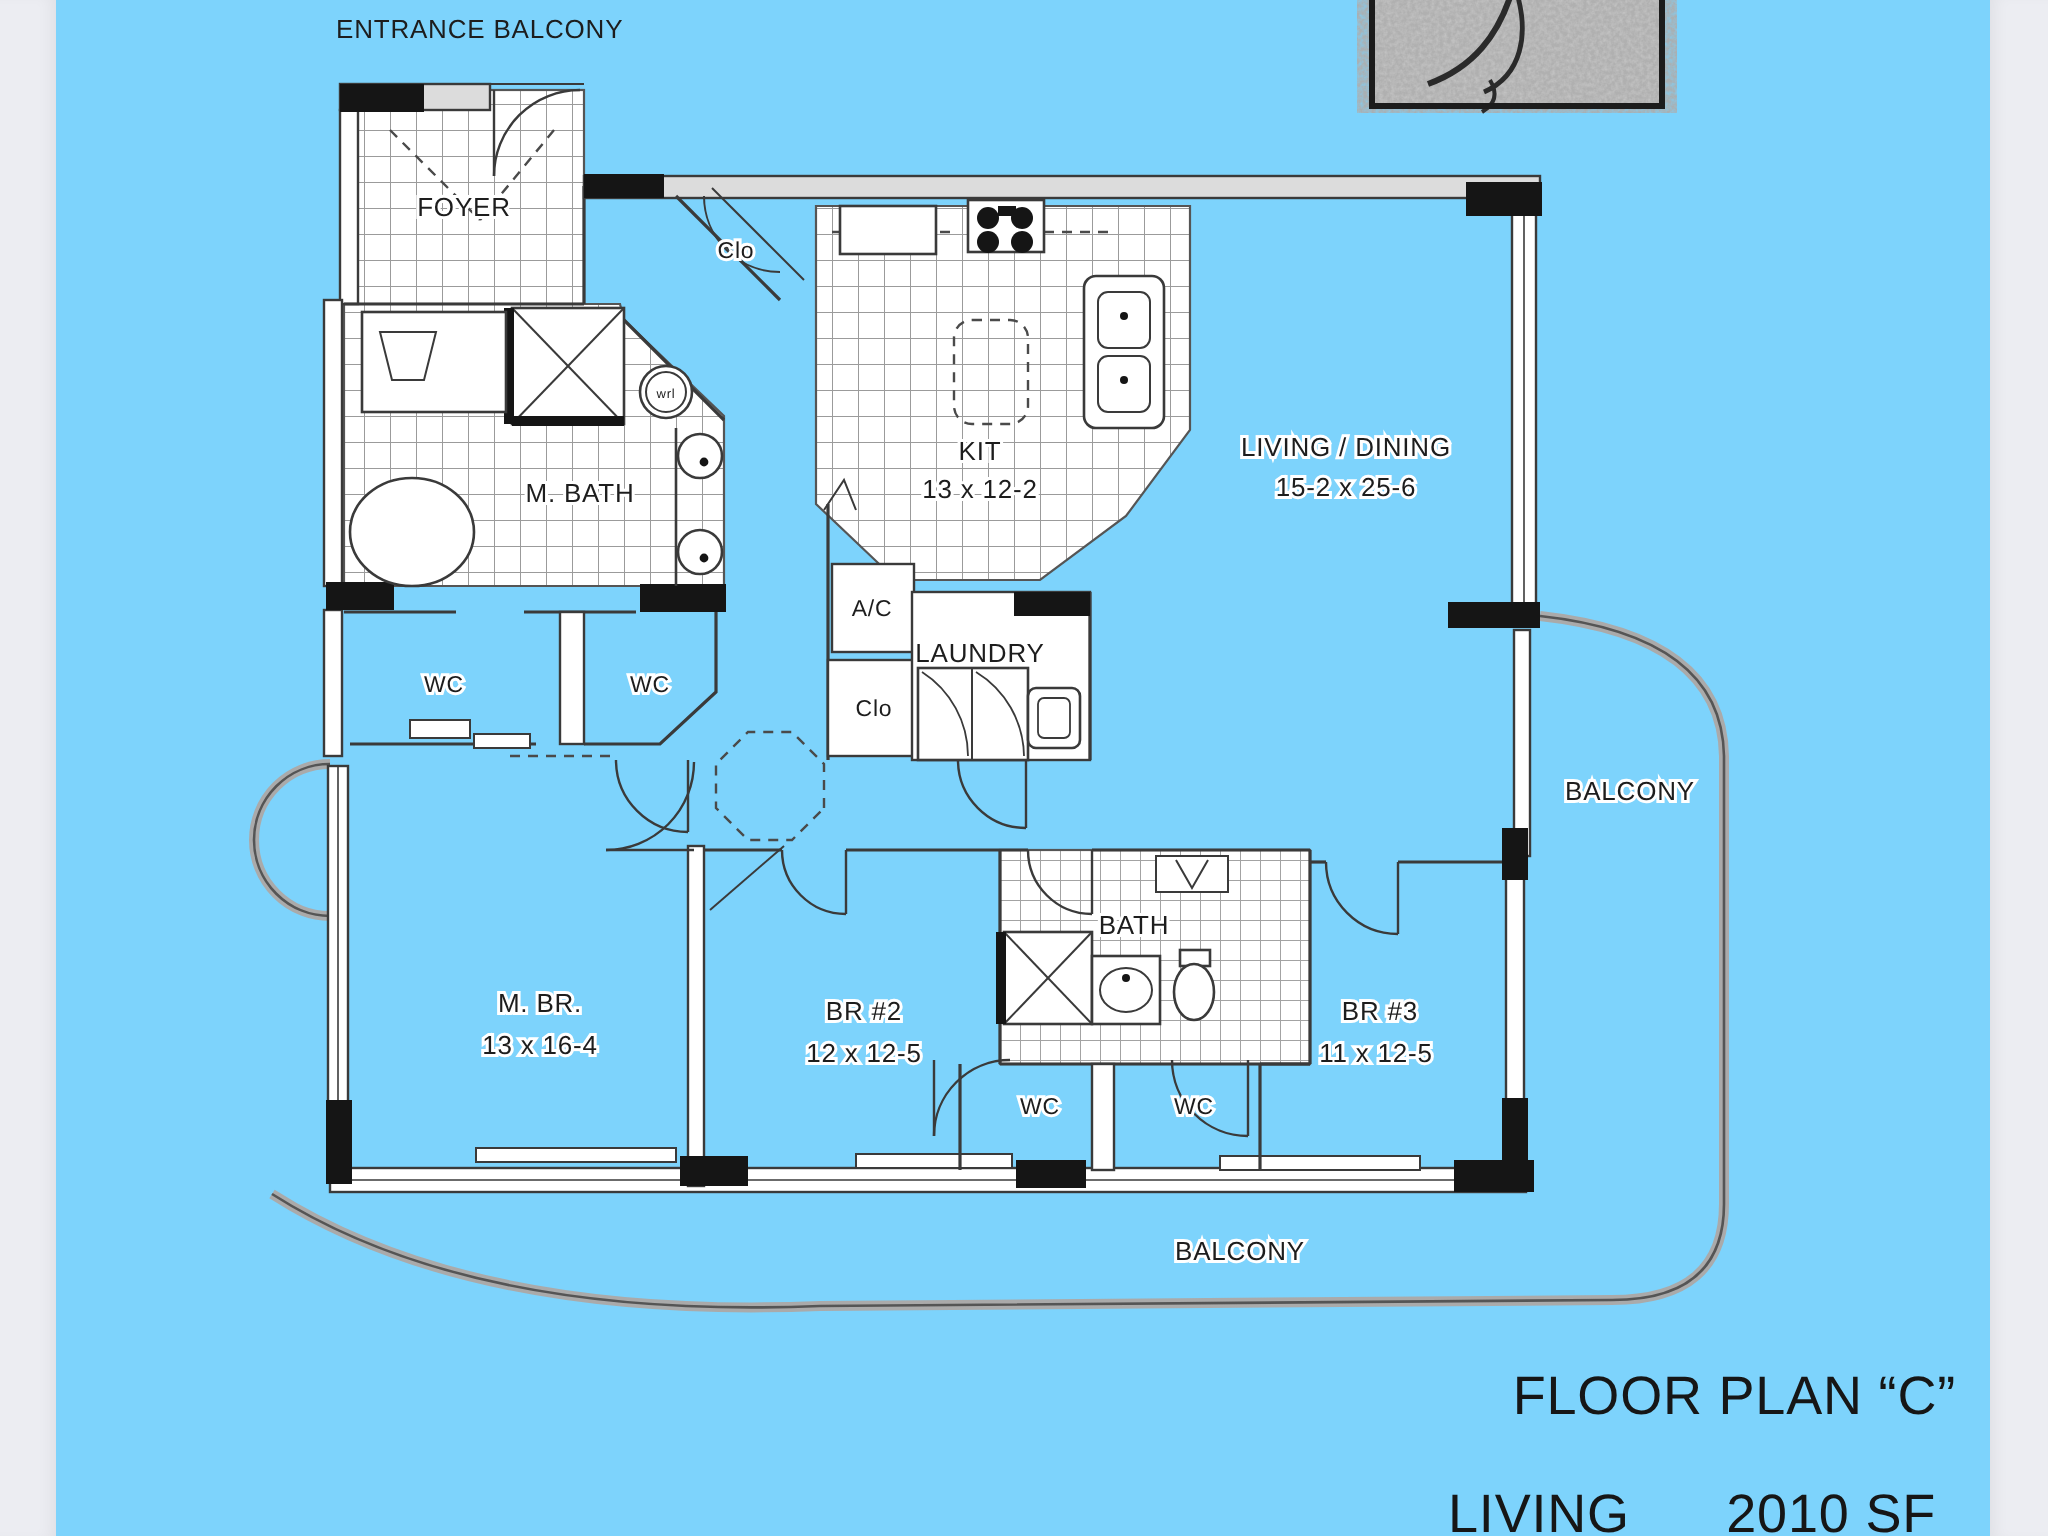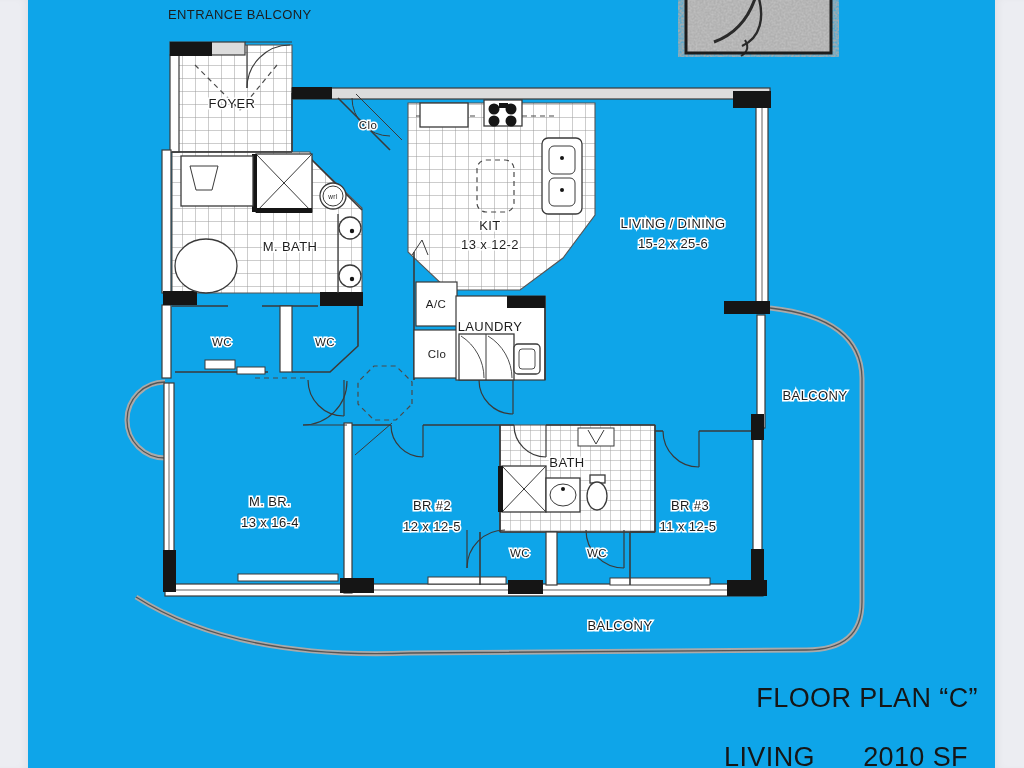--- a/index.html
+++ b/index.html
@@ -1,18 +1,18 @@
 <!DOCTYPE html>
 <html><head>
 <meta charset="utf-8">
 <style>
   html,body{margin:0;padding:0;background:#fff;}
   #stage{
     position:relative;width:1024px;height:768px;overflow:hidden;
-    background:#0ea5e9;font-family:"Liberation Sans", sans-serif;
+    background:#7dd3fc;font-family:"Liberation Sans", sans-serif;
   }
   .edge-band{position:absolute;top:0;bottom:0;width:28px;background:#ecedf2;}
   .edge-band.left{left:0;box-shadow:inset -6px 0 8px -4px rgba(0,0,0,0.06);}
   .edge-band.right{right:0;width:29px;box-shadow:inset 6px 0 8px -4px rgba(0,0,0,0.06);}
   svg{position:absolute;left:0;top:0;}
   svg text{fill:#1d1d1d;letter-spacing:0.4px;}
   .lbl{font-size:13px;paint-order:stroke;stroke:#ffffff;stroke-width:3px;}
   .lbl-sm{font-size:11.5px;paint-order:stroke;stroke:#ffffff;stroke-width:3px;}
   .lbl-xs{font-size:6.5px;paint-order:stroke;stroke:#ffffff;stroke-width:1.5px;}
   .lbl-hdr{font-size:13px;}

